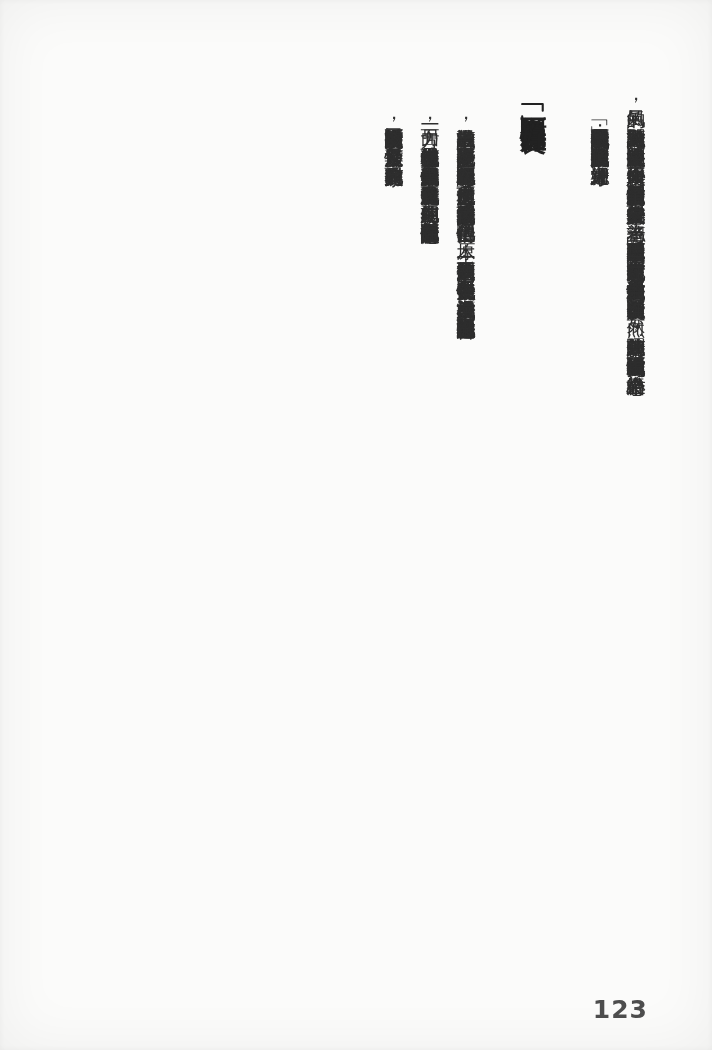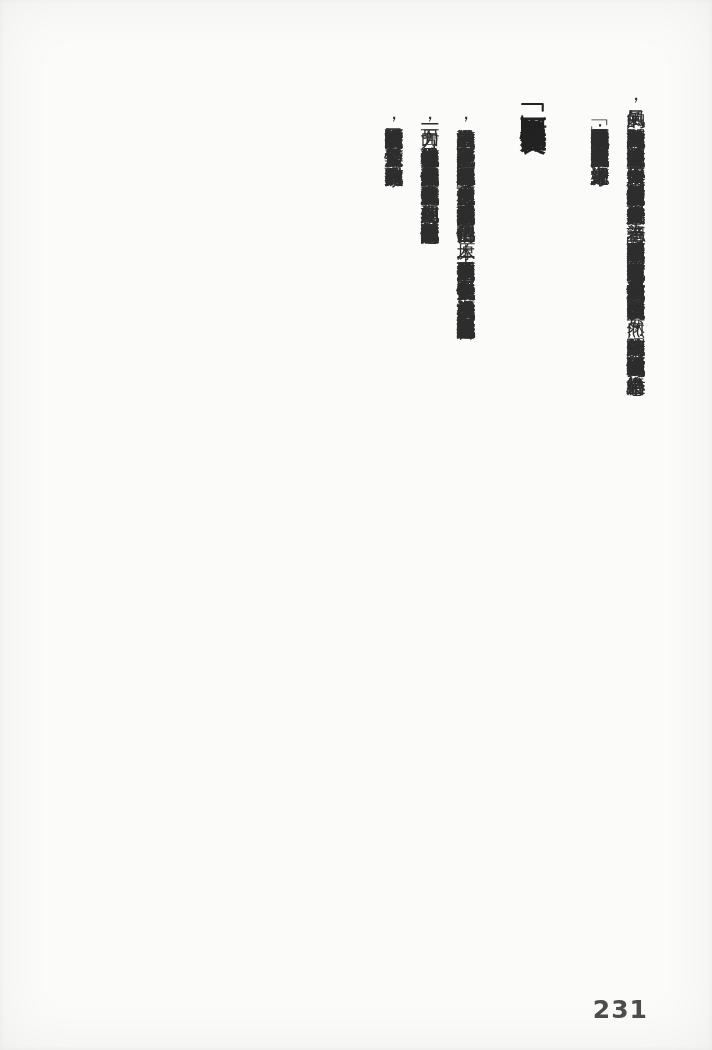--- a/index.html
+++ b/index.html
@@ -73,15 +73,15 @@
 
     <h2 class="section-heading">「斷面圖」與獵奇的相性良好</h2>
 
     <p>喜歡成人漫畫的讀者中，也有不少人不能接受「斷面圖」表現。他們認為斷面圖「看起來很獵奇很噁心」，而這也是理所當然的反應。應該很少人會在看到理化教室的人體解剖圖後，覺得很色情的吧？原本，解剖圖就是一種使人不適的東西，即使是在九〇年代後色情要素變強，成為成人漫畫標準的美少女系成漫，原本也普遍認為動畫式的畫風與斷面圖的表現並不合襯。</p>
 
     <p>另一方面，漫畫界也存在與獵奇表現很合的領域。那就是八〇年代獵奇風潮後的驚悚系漫畫。而九〇年代後成人漫畫雖然逐漸硬蕊化，但在硬蕊化的初期，讀者仍不適應把「斷面圖」和色情元素兜在一起。</p>
 
     <p>提高了成人漫畫讀者對斷面圖接受度的，乃是喜愛驚悚系漫畫，對此類表現具有耐力的作家</p>
   </div>
 
-  <div class="page-number">231</div>
+  <div class="page-number">123</div>
 
 </div>
 
 </body></html>

